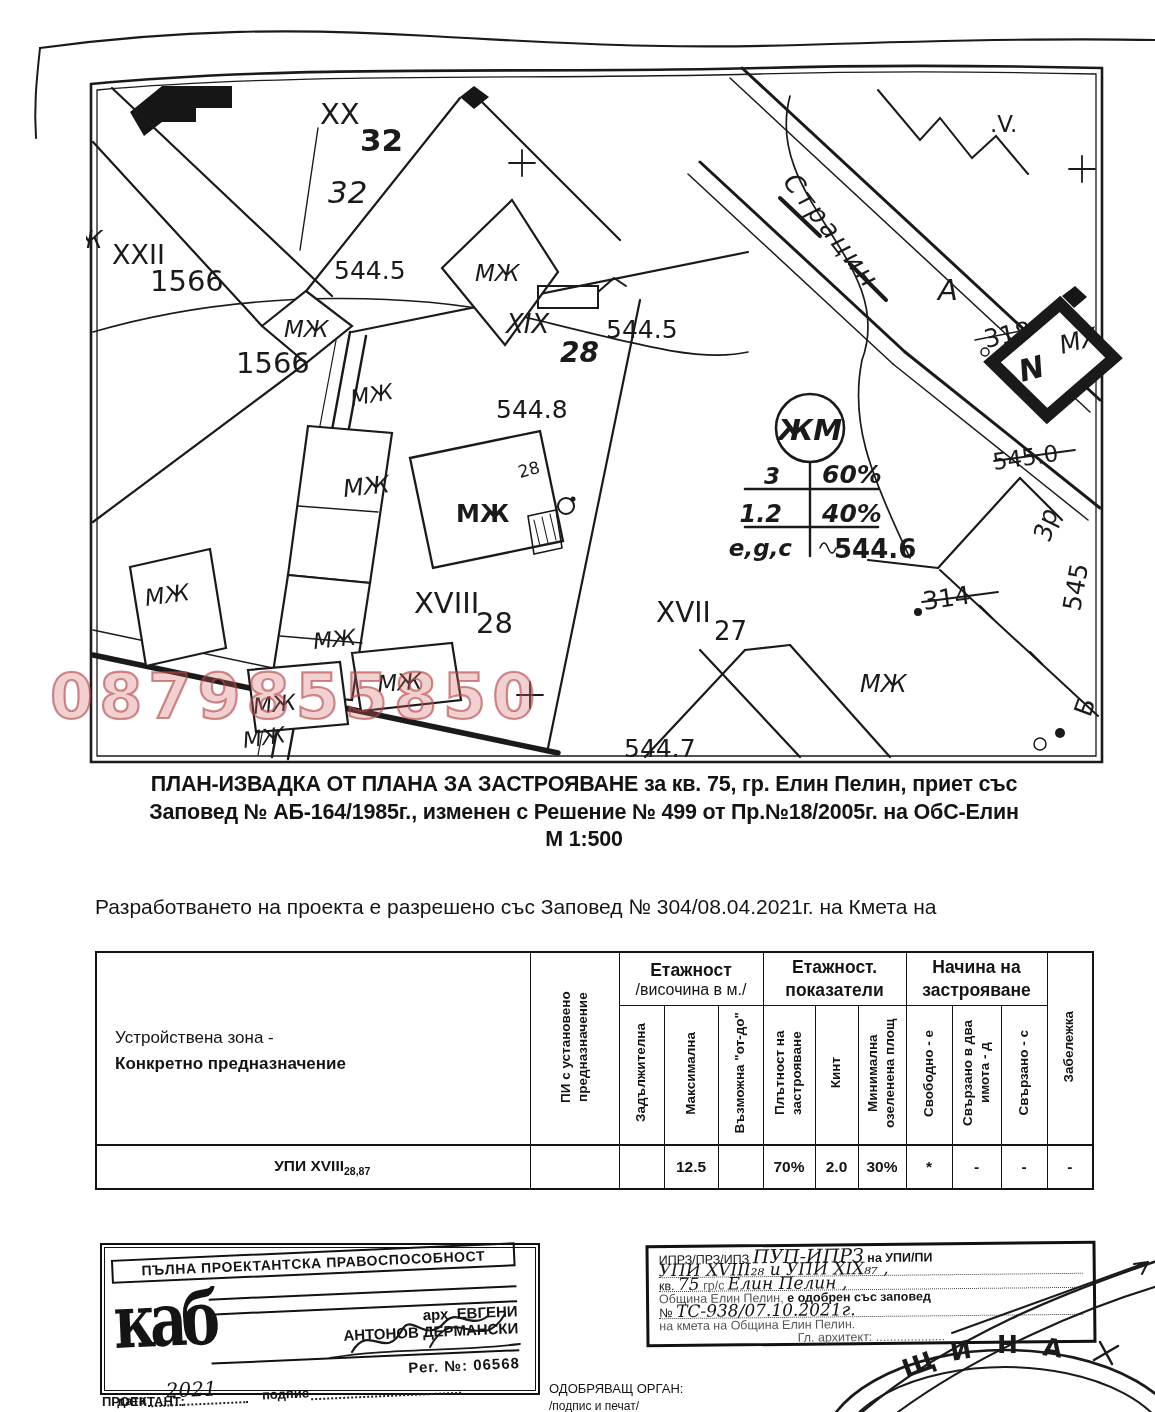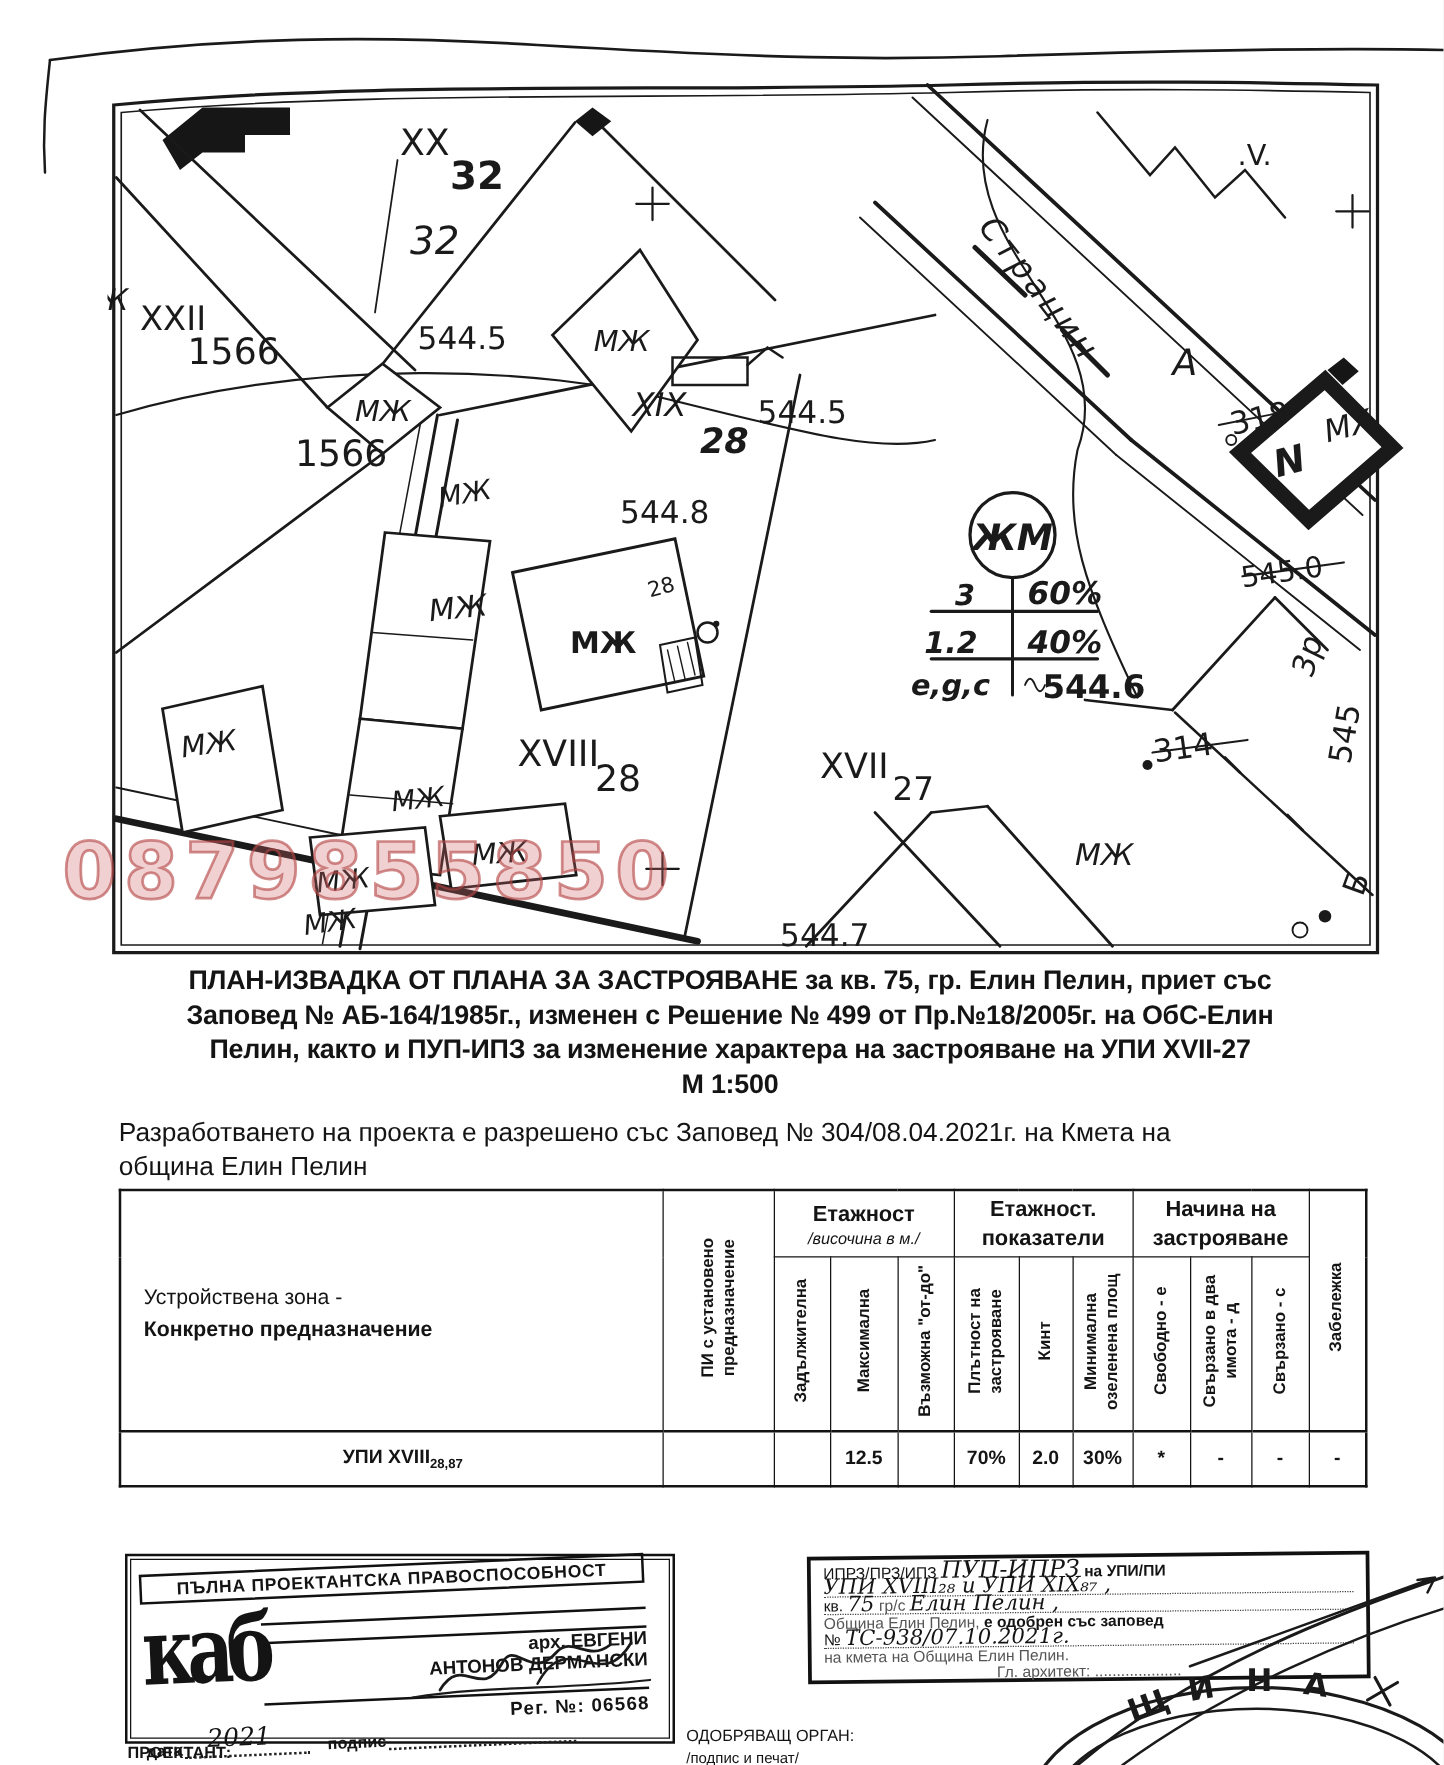--- a/index.html
+++ b/index.html
@@ -18,21 +18,21 @@
          font-weight:bold;font-size:21.5px;line-height:27.5px;letter-spacing:-0.2px;}
   .note{position:absolute;left:95px;top:893px;width:1018px;font-size:21px;line-height:27px;}
   
   table.ztable{position:absolute;left:95px;top:951px;border-collapse:collapse;table-layout:fixed;
                border:2.6px solid #141414;}
   .ztable td{border:1.6px solid #141414;padding:0;text-align:center;vertical-align:middle;}
   .ztable tr.r1 td{height:52px;}
   .ztable tr.r2 td{height:138px;}
   .ztable tr.drow td{height:42px;font-weight:bold;font-size:15.5px;border-top:2.4px solid #141414;}
   .gh{font-weight:bold;font-size:17.5px;line-height:1.3;}
-  .ghs{font-weight:normal;font-size:13px;font-style:italic;}
+  .ghs{font-weight:normal;font-size:16px;}
   .vh{writing-mode:vertical-rl;transform:rotate(180deg);display:inline-block;
       font-weight:bold;font-size:13.5px;line-height:1.25;max-height:150px;}
   .vh2{max-height:128px;}
   .zonecell{text-align:left !important;vertical-align:top !important;padding:72px 0 0 18px !important;
             font-size:17px;line-height:1.55;}
   .upicell{text-align:center;padding-left:18px !important;font-size:16.5px;}
   sub{font-size:10.5px;}
   
   .lbox{position:absolute;left:100px;top:1243px;width:436px;height:148px;border:2px solid #111;z-index:4;}
   .linner{position:absolute;left:2px;top:2px;right:2px;bottom:2px;border:1.2px solid #111;}
@@ -210,27 +210,25 @@
       <text x="792" y="556" class="it b" font-size="23" text-anchor="end">e,g,c</text>
       <text x="834" y="558" class="b" font-size="26">544.6</text>
     </g>
   </svg>
 
   <div class="wm">0879855850</div>
 
   <div class="title">
     <div>ПЛАН-ИЗВАДКА ОТ ПЛАНА ЗА ЗАСТРОЯВАНЕ за кв. 75, гр. Елин Пелин, приет със</div>
     <div>Заповед № АБ-164/1985г., изменен с Решение № 499 от Пр.№18/2005г. на ОбС-Елин</div>
-    <div>Пелин, както и ПУП-ИПЗ за изменение характера на застрояване на УПИ XVII-27</div>
     <div>М 1:500</div>
   </div>
 
   <div class="note">
     <div>Разработването на проекта е разрешено със Заповед № 304/08.04.2021г. на Кмета на</div>
-    <div>община Елин Пелин</div>
   </div>
 
   <table class="ztable">
     <colgroup>
       <col style="width:434px">
         <col style="width:89px">
         <col style="width:45px">
         <col style="width:54px">
       <col style="width:45px">
         <col style="width:52px">

